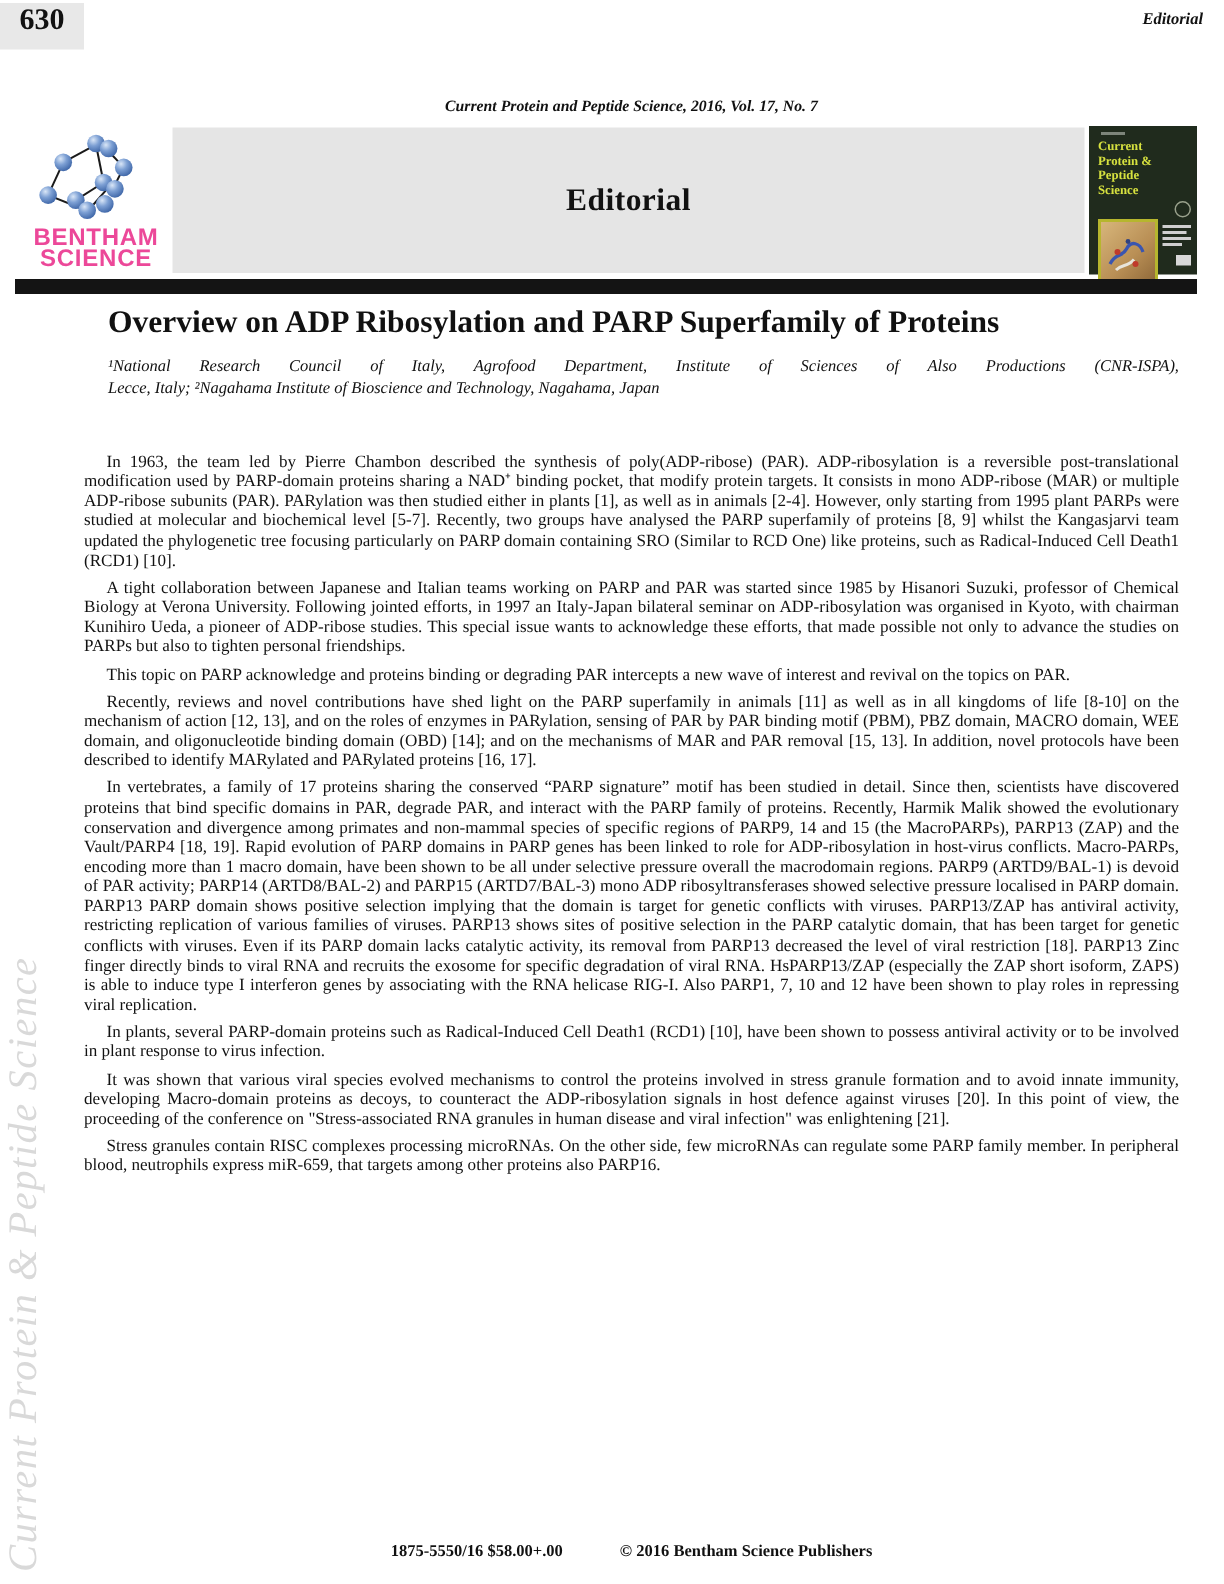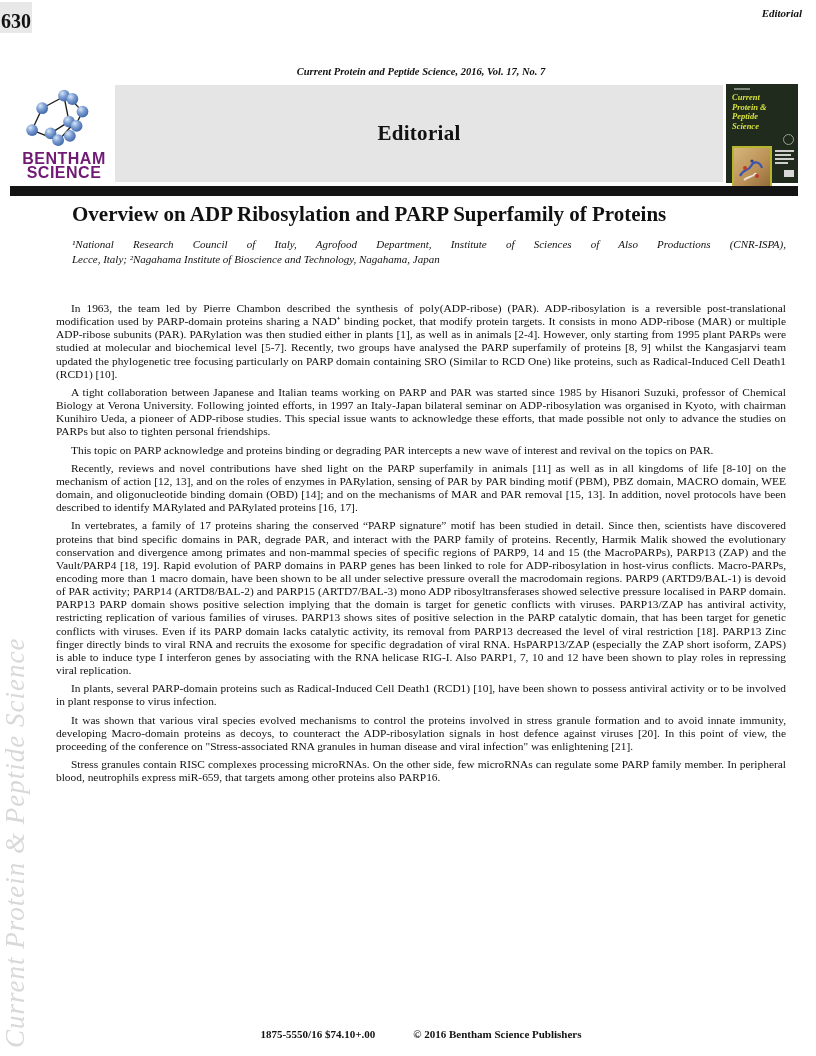--- a/index.html
+++ b/index.html
@@ -1,40 +1,40 @@
 <!DOCTYPE html>
 <html><head>
 <meta charset="utf-8">
 <style>
   html,body{margin:0;padding:0;}
   body{width:816px;height:1056px;background:#ffffff;position:relative;overflow:hidden;
        font-family:"Liberation Serif", serif;color:#111;}
 
   
-  .pagenum-box{position:absolute;left:0;top:2px;width:32px;height:31px;background:#e8e8e8;
-               display:flex;align-items:flex-end;justify-content:center;
+  .pagenum-box{position:absolute;left:0;top:2px;width:56px;height:31px;background:#e8e8e8;
+               display:flex;align-items:flex-start;justify-content:center;
                font-weight:bold;font-size:20px;}
   .running-head{position:absolute;right:14px;top:7px;font-weight:bold;font-style:italic;font-size:11px;}
 
   
   .citation{position:absolute;left:56px;width:730px;top:66px;text-align:center;
             font-weight:bold;font-style:italic;font-size:10.5px;}
   .logo{position:absolute;left:16px;top:88px;width:96px;}
   .logo svg{display:block;margin:0 auto;}
-  .logo-text{color:#701a75;font-family:"Liberation Sans", sans-serif;font-weight:800;
+  .logo-text{color:#ec4899;font-family:"Liberation Sans", sans-serif;font-weight:800;
              font-size:16px;line-height:14px;letter-spacing:0.5px;text-align:center;}
   .section-box{position:absolute;left:115px;top:85px;width:608px;height:97px;background:#e5e5e5;
                display:flex;align-items:center;justify-content:center;}
   .section-box .section-label{font-weight:bold;font-size:21px;letter-spacing:0.3px;}
 
   
   .cover{position:absolute;left:726px;top:84px;width:72px;height:99px;background:#202b1d;
          padding:4px 4px 3px 6px;box-sizing:border-box;}
   .cover-issn{width:16px;height:2px;background:#7d857a;margin:0 0 3px 2px;}
-  .cover-title{color:#d6e13f;font-style:italic;font-weight:bold;font-size:8.5px;line-height:9.5px;
+  .cover-title{color:#d6e13f;font-weight:bold;font-size:8.5px;line-height:9.5px;
                font-family:"Liberation Serif", serif;}
   .cover-mid{display:flex;margin-top:3px;}
   .cover-emblem{width:9px;height:9px;border:1px solid #99a18c;border-radius:50%;margin-left:auto;margin-bottom:1px;}
   .cover-low{display:flex;gap:3px;}
   .cover-art{width:36px;height:44px;border:2px solid #b6b62e;
              background:linear-gradient(135deg,#d7b67b 0%,#b98f55 55%,#8a6436 100%);position:relative;}
   .cover-art svg{position:absolute;left:2px;top:6px;}
   .cover-side{display:flex;flex-direction:column;gap:2.5px;padding-top:4px;flex:1;}
   .cover-side i{display:block;height:1.5px;background:#cfcfcf;}
   .cover-side i:nth-child(2){width:85%;}
@@ -166,15 +166,15 @@
     <p class="para">Recently, reviews and novel contributions have shed light on the PARP superfamily in animals [11] as well as in all kingdoms of life [8-10] on the mechanism of action [12, 13], and on the roles of enzymes in PARylation, sensing of PAR by PAR binding motif (PBM), PBZ domain, MACRO domain, WEE domain, and oligonucleotide binding domain (OBD) [14]; and on the mechanisms of MAR and PAR removal [15, 13]. In addition, novel protocols have been described to identify MARylated and PARylated proteins [16, 17].</p>
     <p class="para">In vertebrates, a family of 17 proteins sharing the conserved “PARP signature” motif has been studied in detail. Since then, scientists have discovered proteins that bind specific domains in PAR, degrade PAR, and interact with the PARP family of proteins. Recently, Harmik Malik showed the evolutionary conservation and divergence among primates and non-mammal species of specific regions of PARP9, 14 and 15 (the MacroPARPs), PARP13 (ZAP) and the Vault/PARP4 [18, 19]. Rapid evolution of PARP domains in PARP genes has been linked to role for ADP-ribosylation in host-virus conflicts. Macro-PARPs, encoding more than 1 macro domain, have been shown to be all under selective pressure overall the macrodomain regions. PARP9 (ARTD9/BAL-1) is devoid of PAR activity; PARP14 (ARTD8/BAL-2) and PARP15 (ARTD7/BAL-3) mono ADP ribosyltransferases showed selective pressure localised in PARP domain. PARP13 PARP domain shows positive selection implying that the domain is target for genetic conflicts with viruses. PARP13/ZAP has antiviral activity, restricting replication of various families of viruses. PARP13 shows sites of positive selection in the PARP catalytic domain, that has been target for genetic conflicts with viruses. Even if its PARP domain lacks catalytic activity, its removal from PARP13 decreased the level of viral restriction [18]. PARP13 Zinc finger directly binds to viral RNA and recruits the exosome for specific degradation of viral RNA. HsPARP13/ZAP (especially the ZAP short isoform, ZAPS) is able to induce type I interferon genes by associating with the RNA helicase RIG-I. Also PARP1, 7, 10 and 12 have been shown to play roles in repressing viral replication.</p>
     <p class="para">In plants, several PARP-domain proteins such as Radical-Induced Cell Death1 (RCD1) [10], have been shown to possess antiviral activity or to be involved in plant response to virus infection.</p>
     <p class="para">It was shown that various viral species evolved mechanisms to control the proteins involved in stress granule formation and to avoid innate immunity, developing Macro-domain proteins as decoys, to counteract the ADP-ribosylation signals in host defence against viruses [20]. In this point of view, the proceeding of the conference on "Stress-associated RNA granules in human disease and viral infection" was enlightening [21].</p>
     <p class="para">Stress granules contain RISC complexes processing microRNAs. On the other side, few microRNAs can regulate some PARP family member. In peripheral blood, neutrophils express miR-659, that targets among other proteins also PARP16.</p>
   </div>
 
 <div class="side-vertical">Current Protein &amp; Peptide Science</div>
 
 <div class="footer">
-  <span>1875-5550/16 $74.10+.00</span>
+  <span>1875-5550/16 $58.00+.00</span>
   <span>© 2016 Bentham Science Publishers</span>
 </div>
 
 </body></html>

